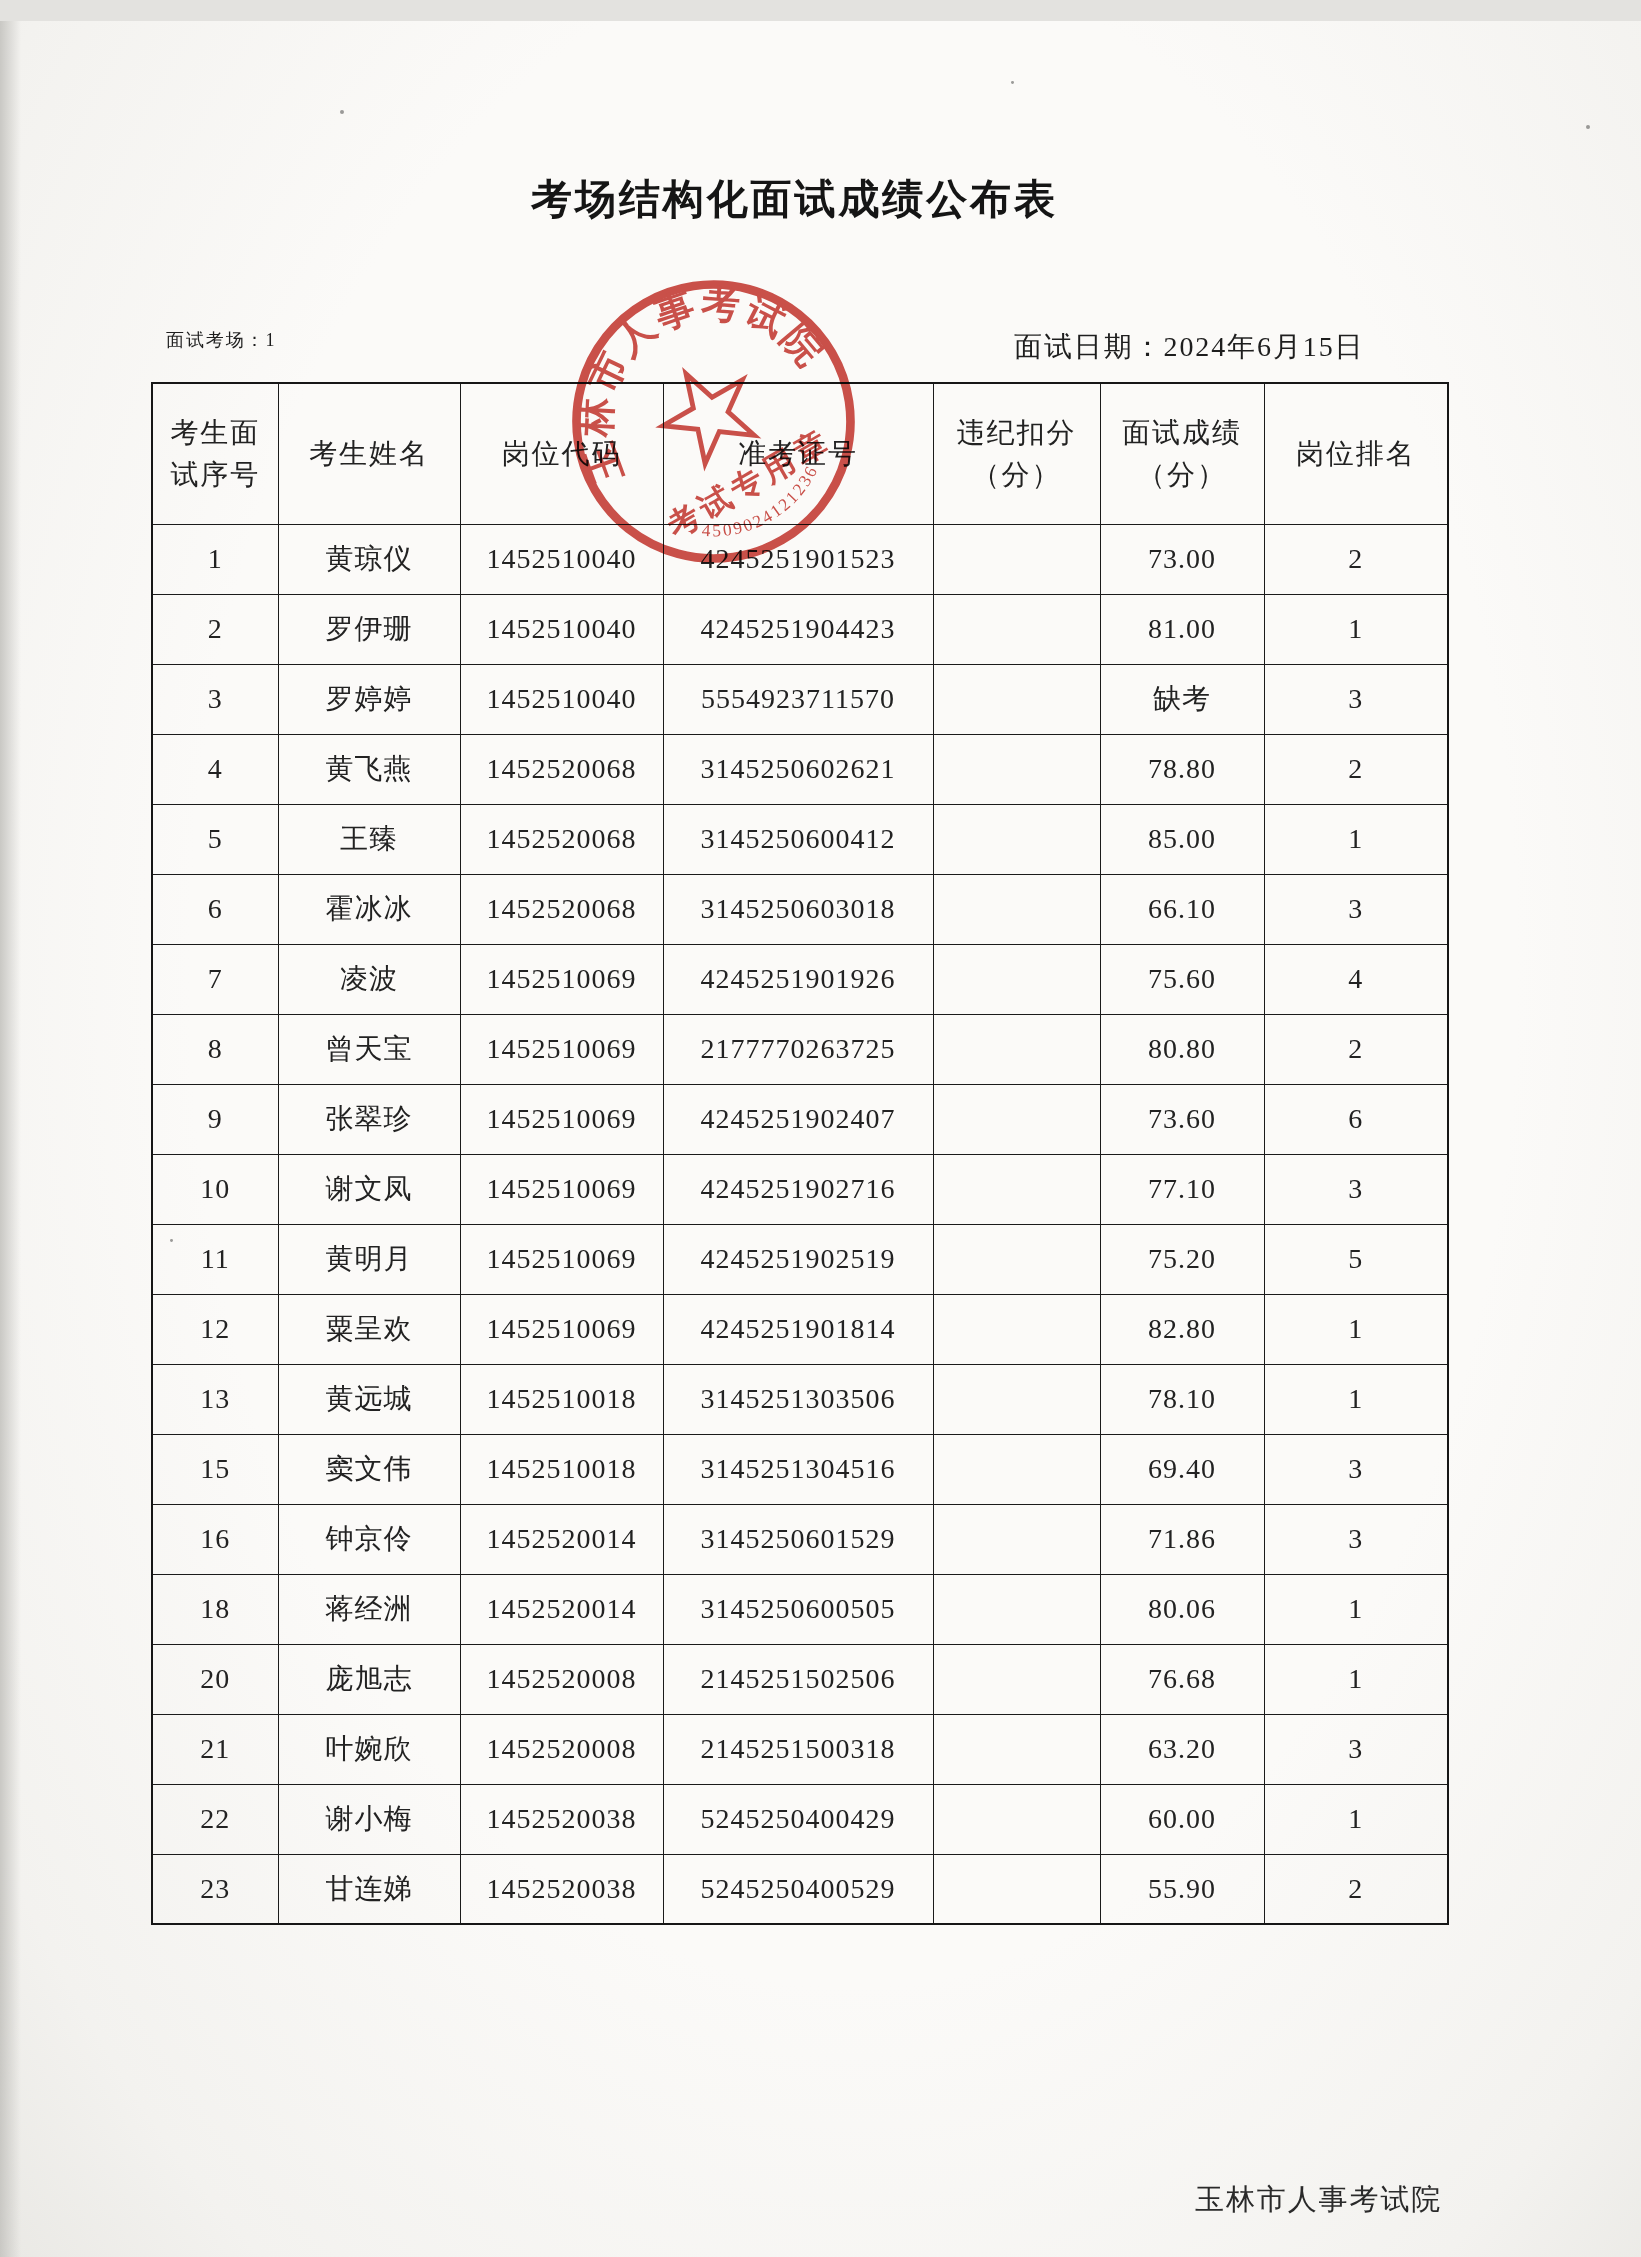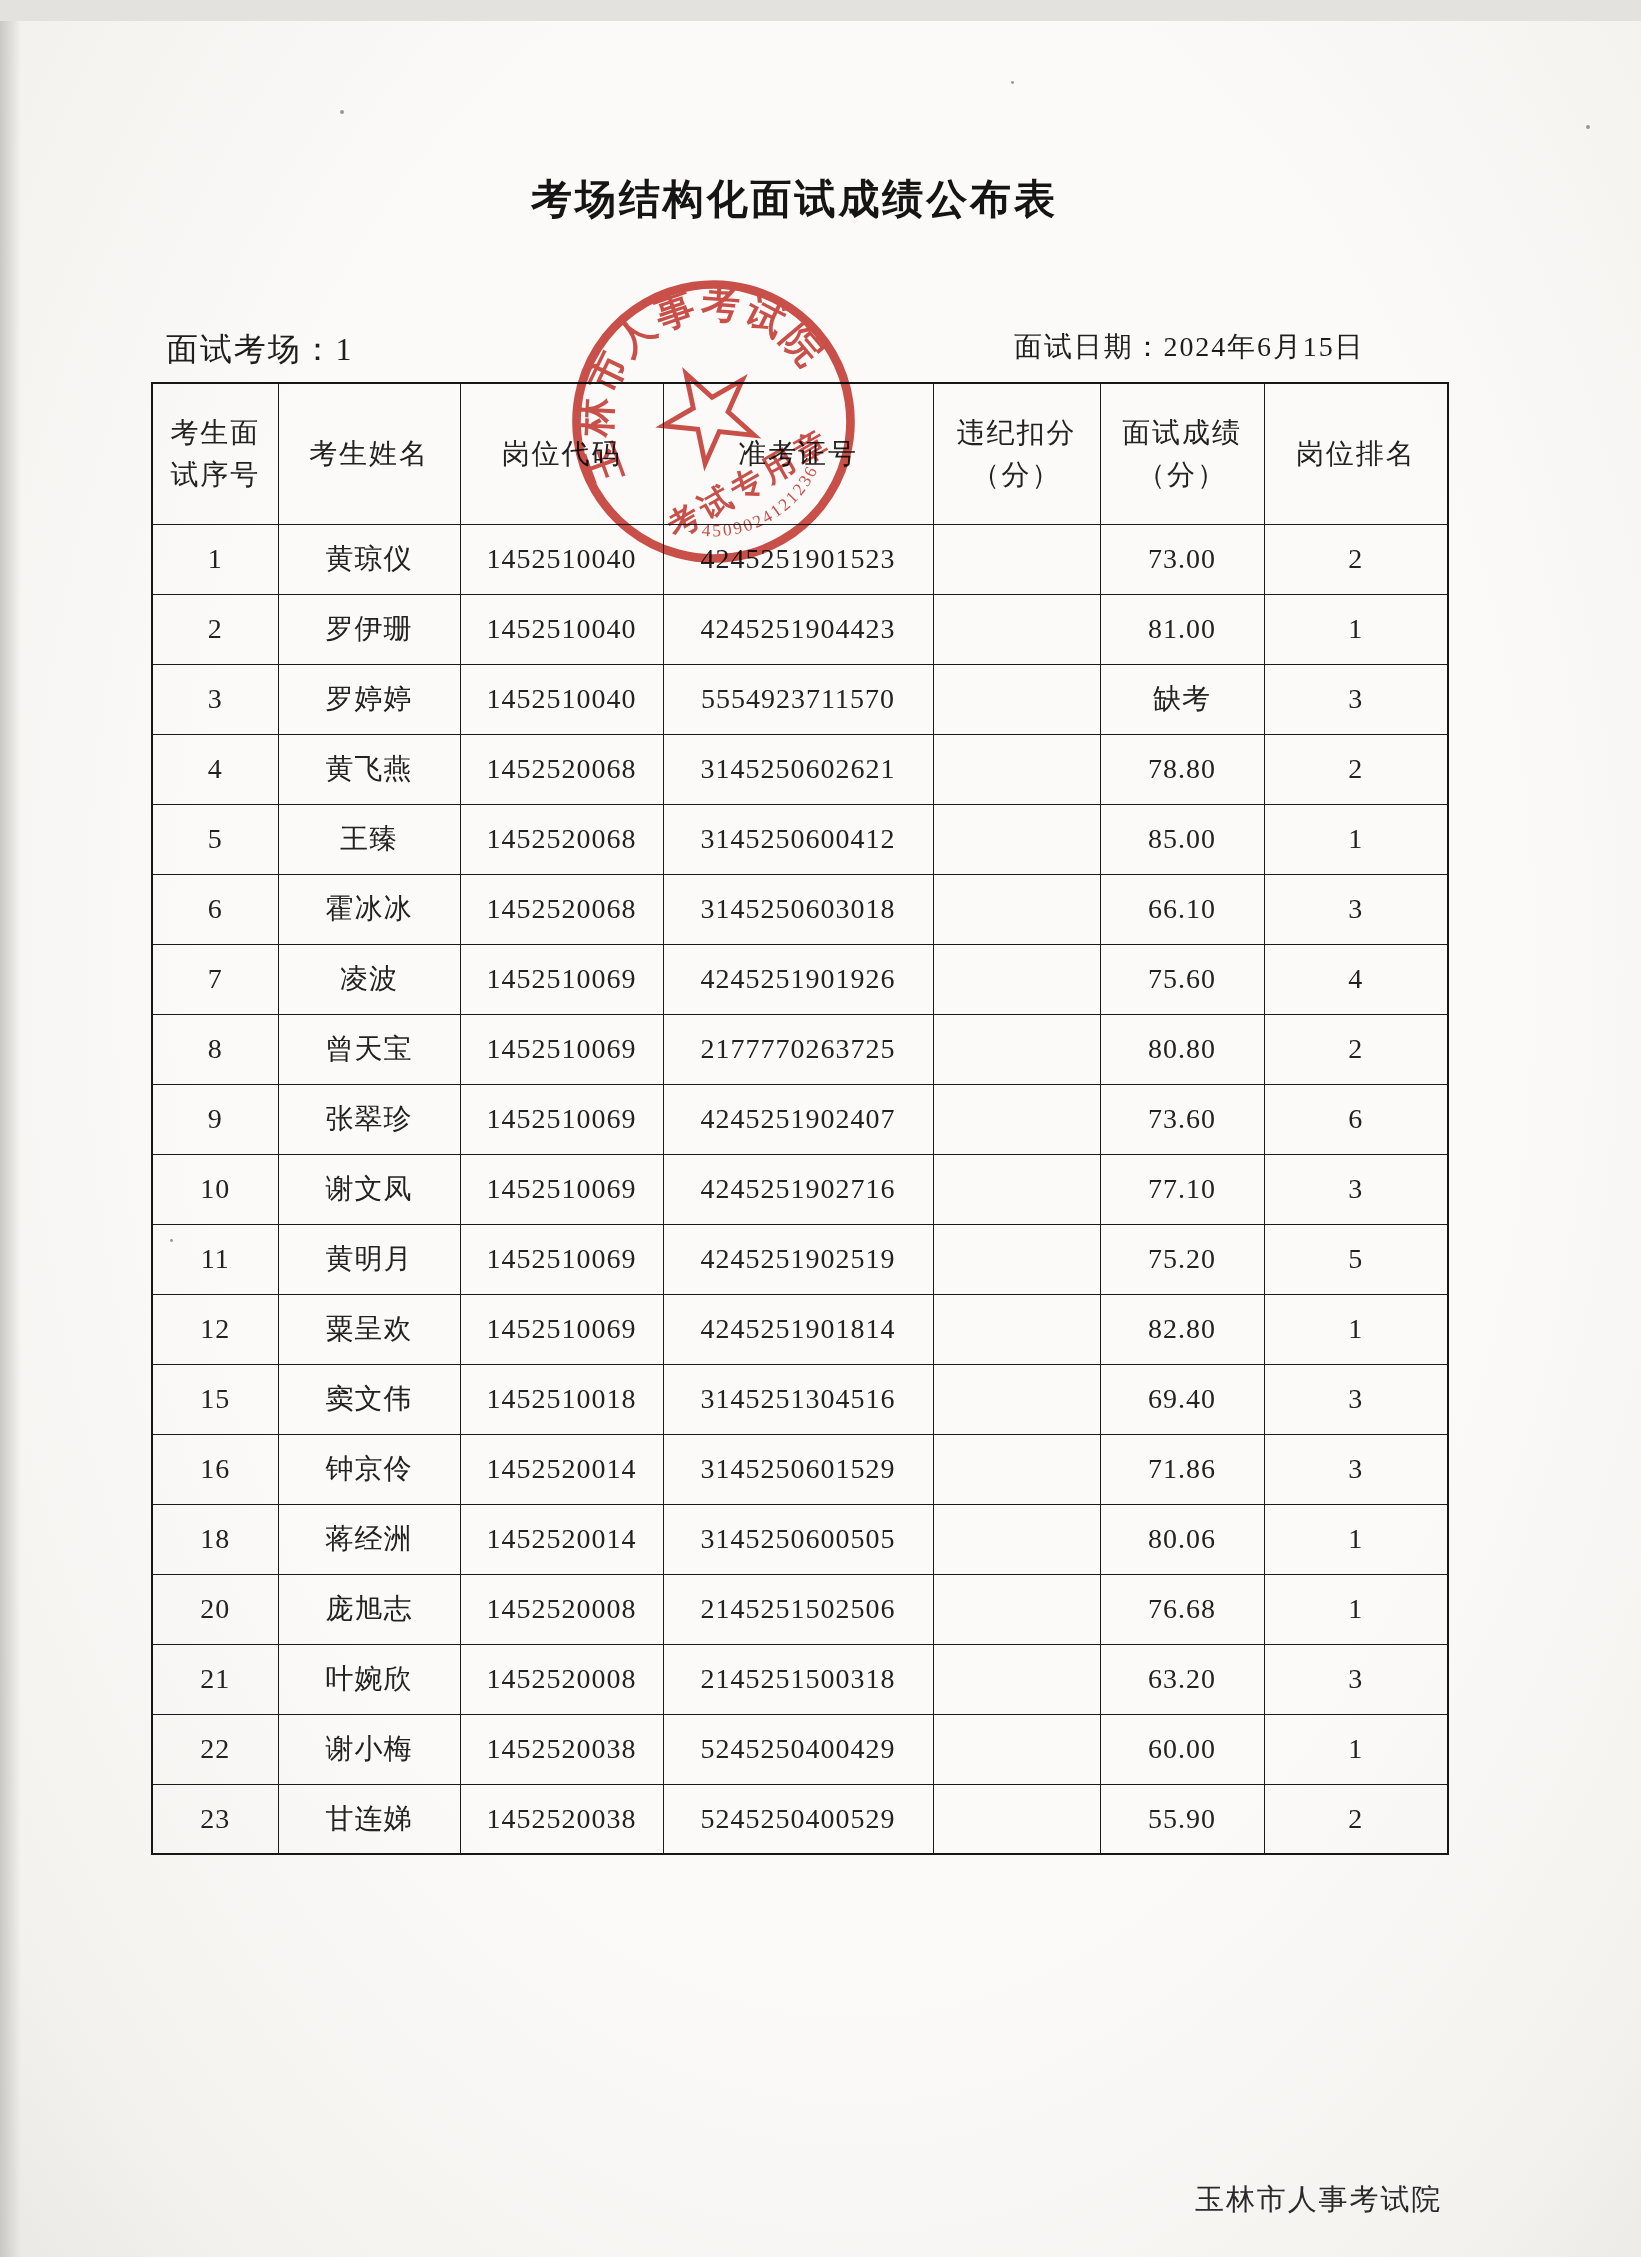--- a/index.html
+++ b/index.html
@@ -18,21 +18,21 @@
     pointer-events:none;
   }
   .title{
     position:absolute;left:0;top:151px;width:1589px;
     text-align:center;
     font-size:41px;font-weight:700;letter-spacing:2.9px;
     color:#151515;
   }
   .meta-room{
     position:absolute;left:166px;top:307px;
-    font-size:32px;letter-spacing:1.9px;
+    font-size:18px;letter-spacing:1.9px;
   }
   .meta-date{
     position:absolute;left:1014px;top:307px;
     font-size:28px;letter-spacing:1.9px;
   }
   table.scores{
     position:absolute;left:151px;top:361px;
     border-collapse:collapse;table-layout:fixed;
     border:2.9px solid #161616;
   }
@@ -194,20 +194,29 @@
         <tr>
           <td>12</td>
           <td class="c-name">粟呈欢</td>
           <td>1452510069</td>
           <td>4245251901814</td>
           <td></td>
           <td>82.80</td>
           <td>1</td>
         </tr>
         <tr>
+          <td>13</td>
+          <td class="c-name">黄远城</td>
+          <td>1452510018</td>
+          <td>3145251303506</td>
+          <td></td>
+          <td>78.10</td>
+          <td>1</td>
+        </tr>
+        <tr>
           <td>15</td>
           <td class="c-name">窦文伟</td>
           <td>1452510018</td>
           <td>3145251304516</td>
           <td></td>
           <td>69.40</td>
           <td>3</td>
         </tr>
         <tr>
           <td>16</td>

